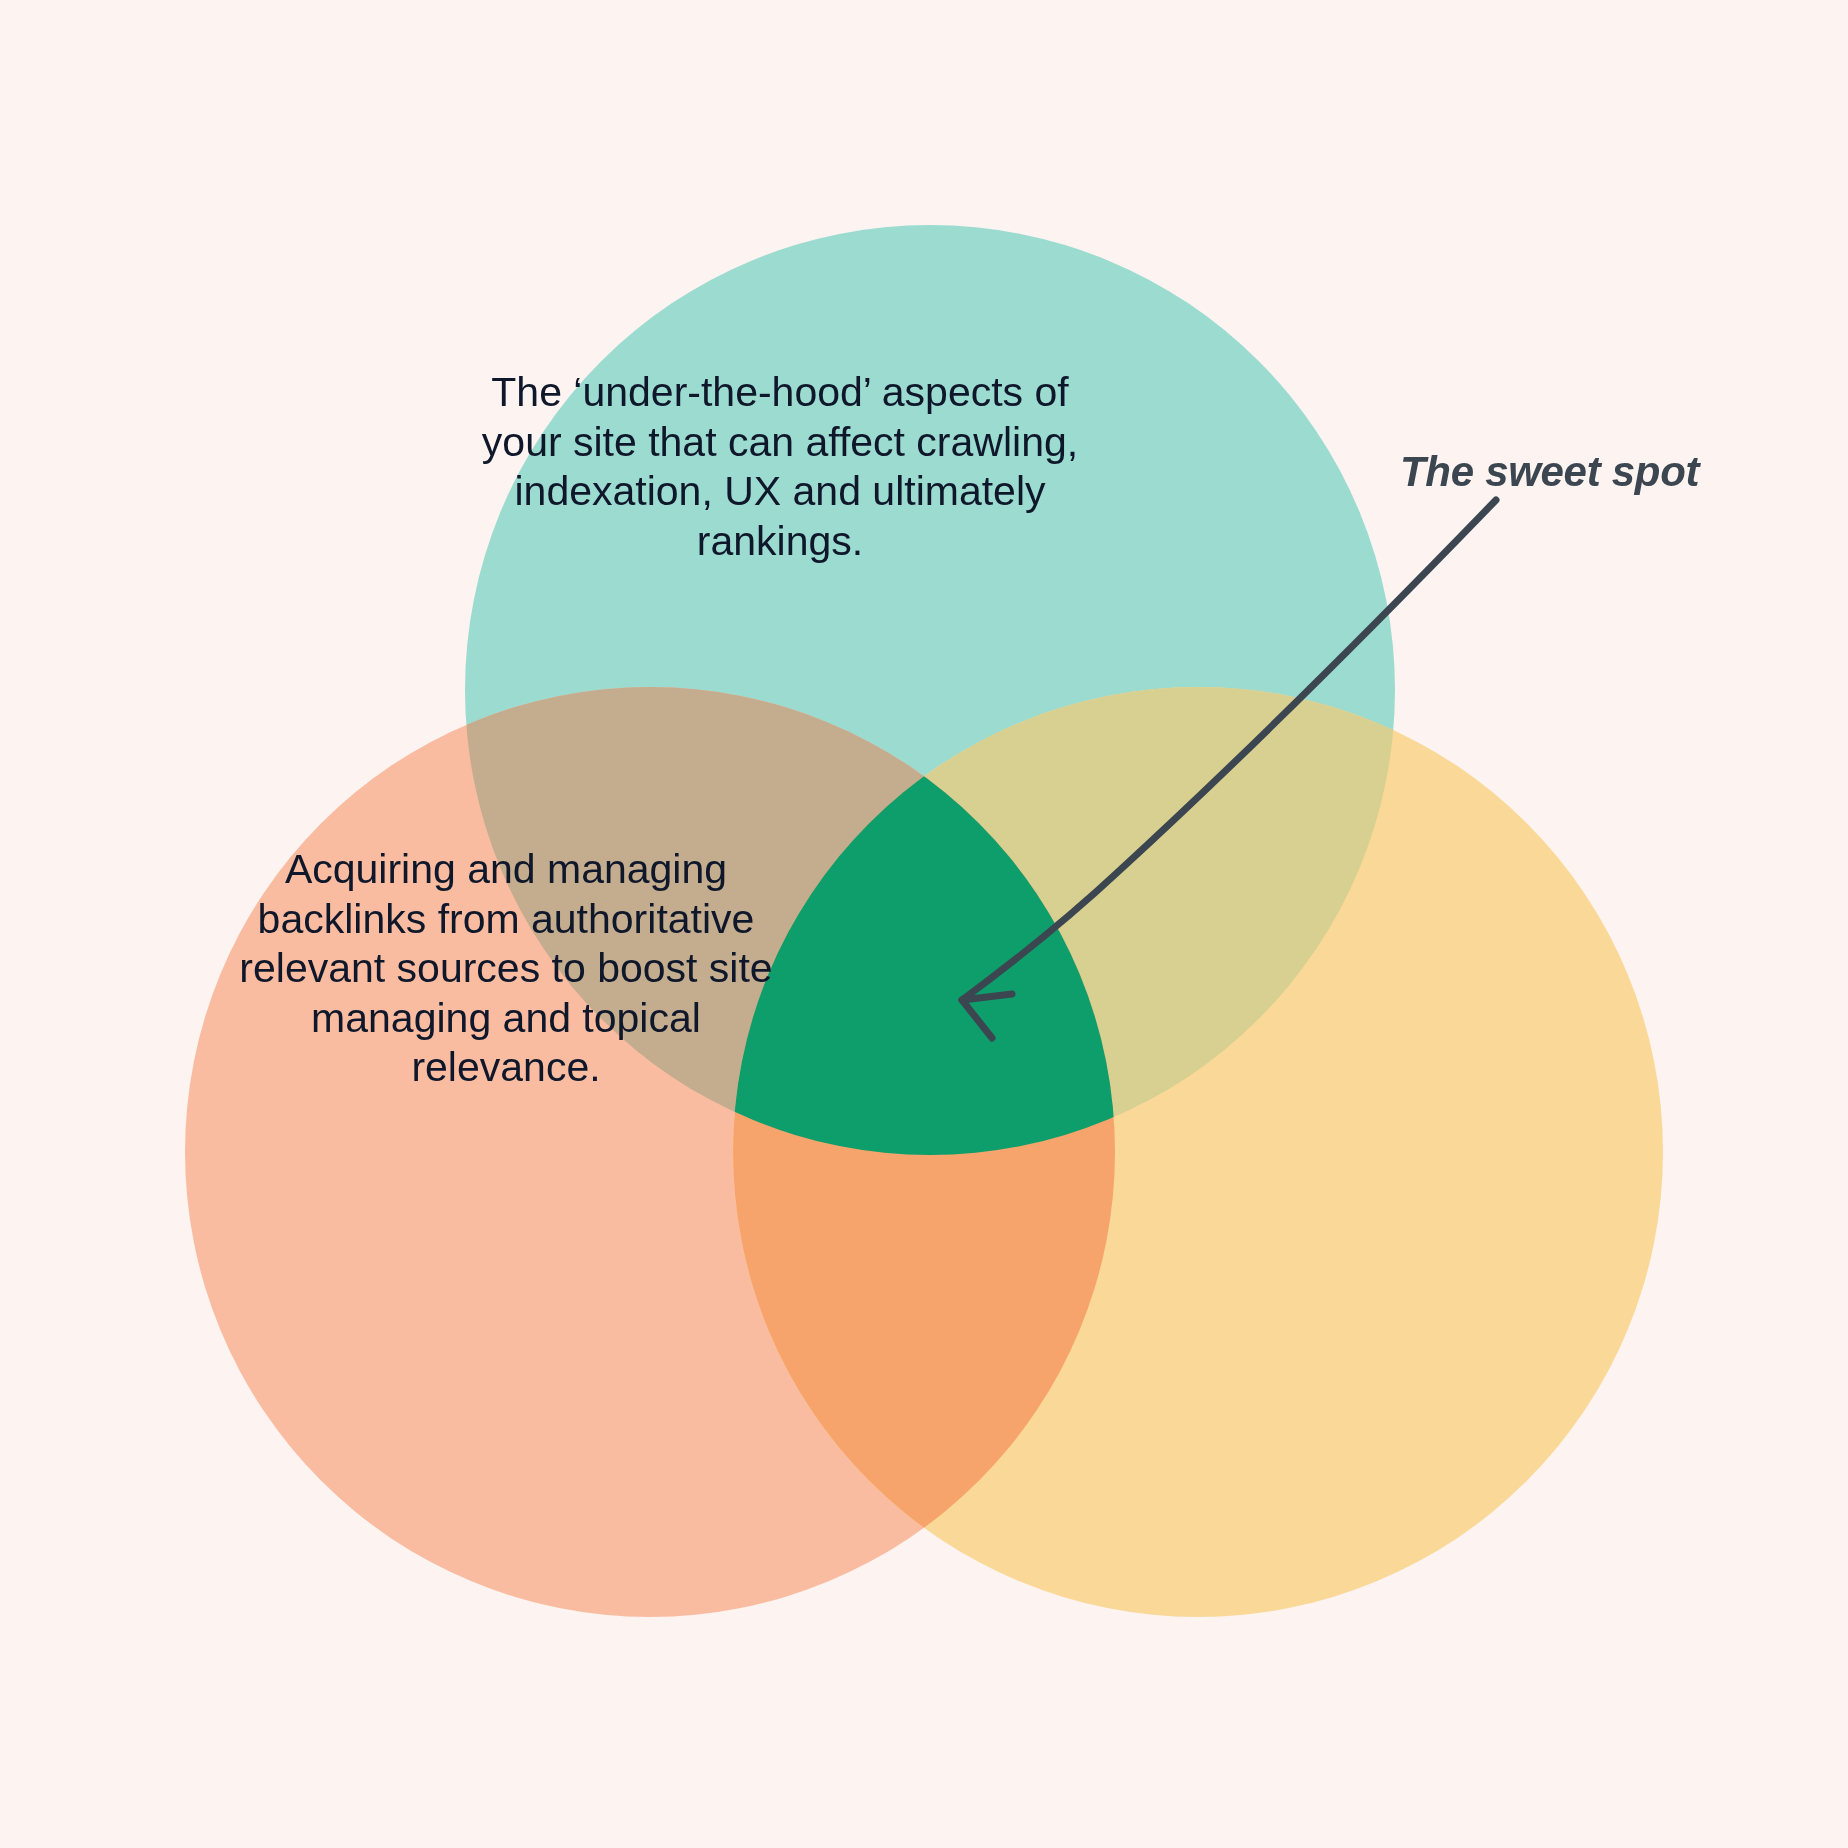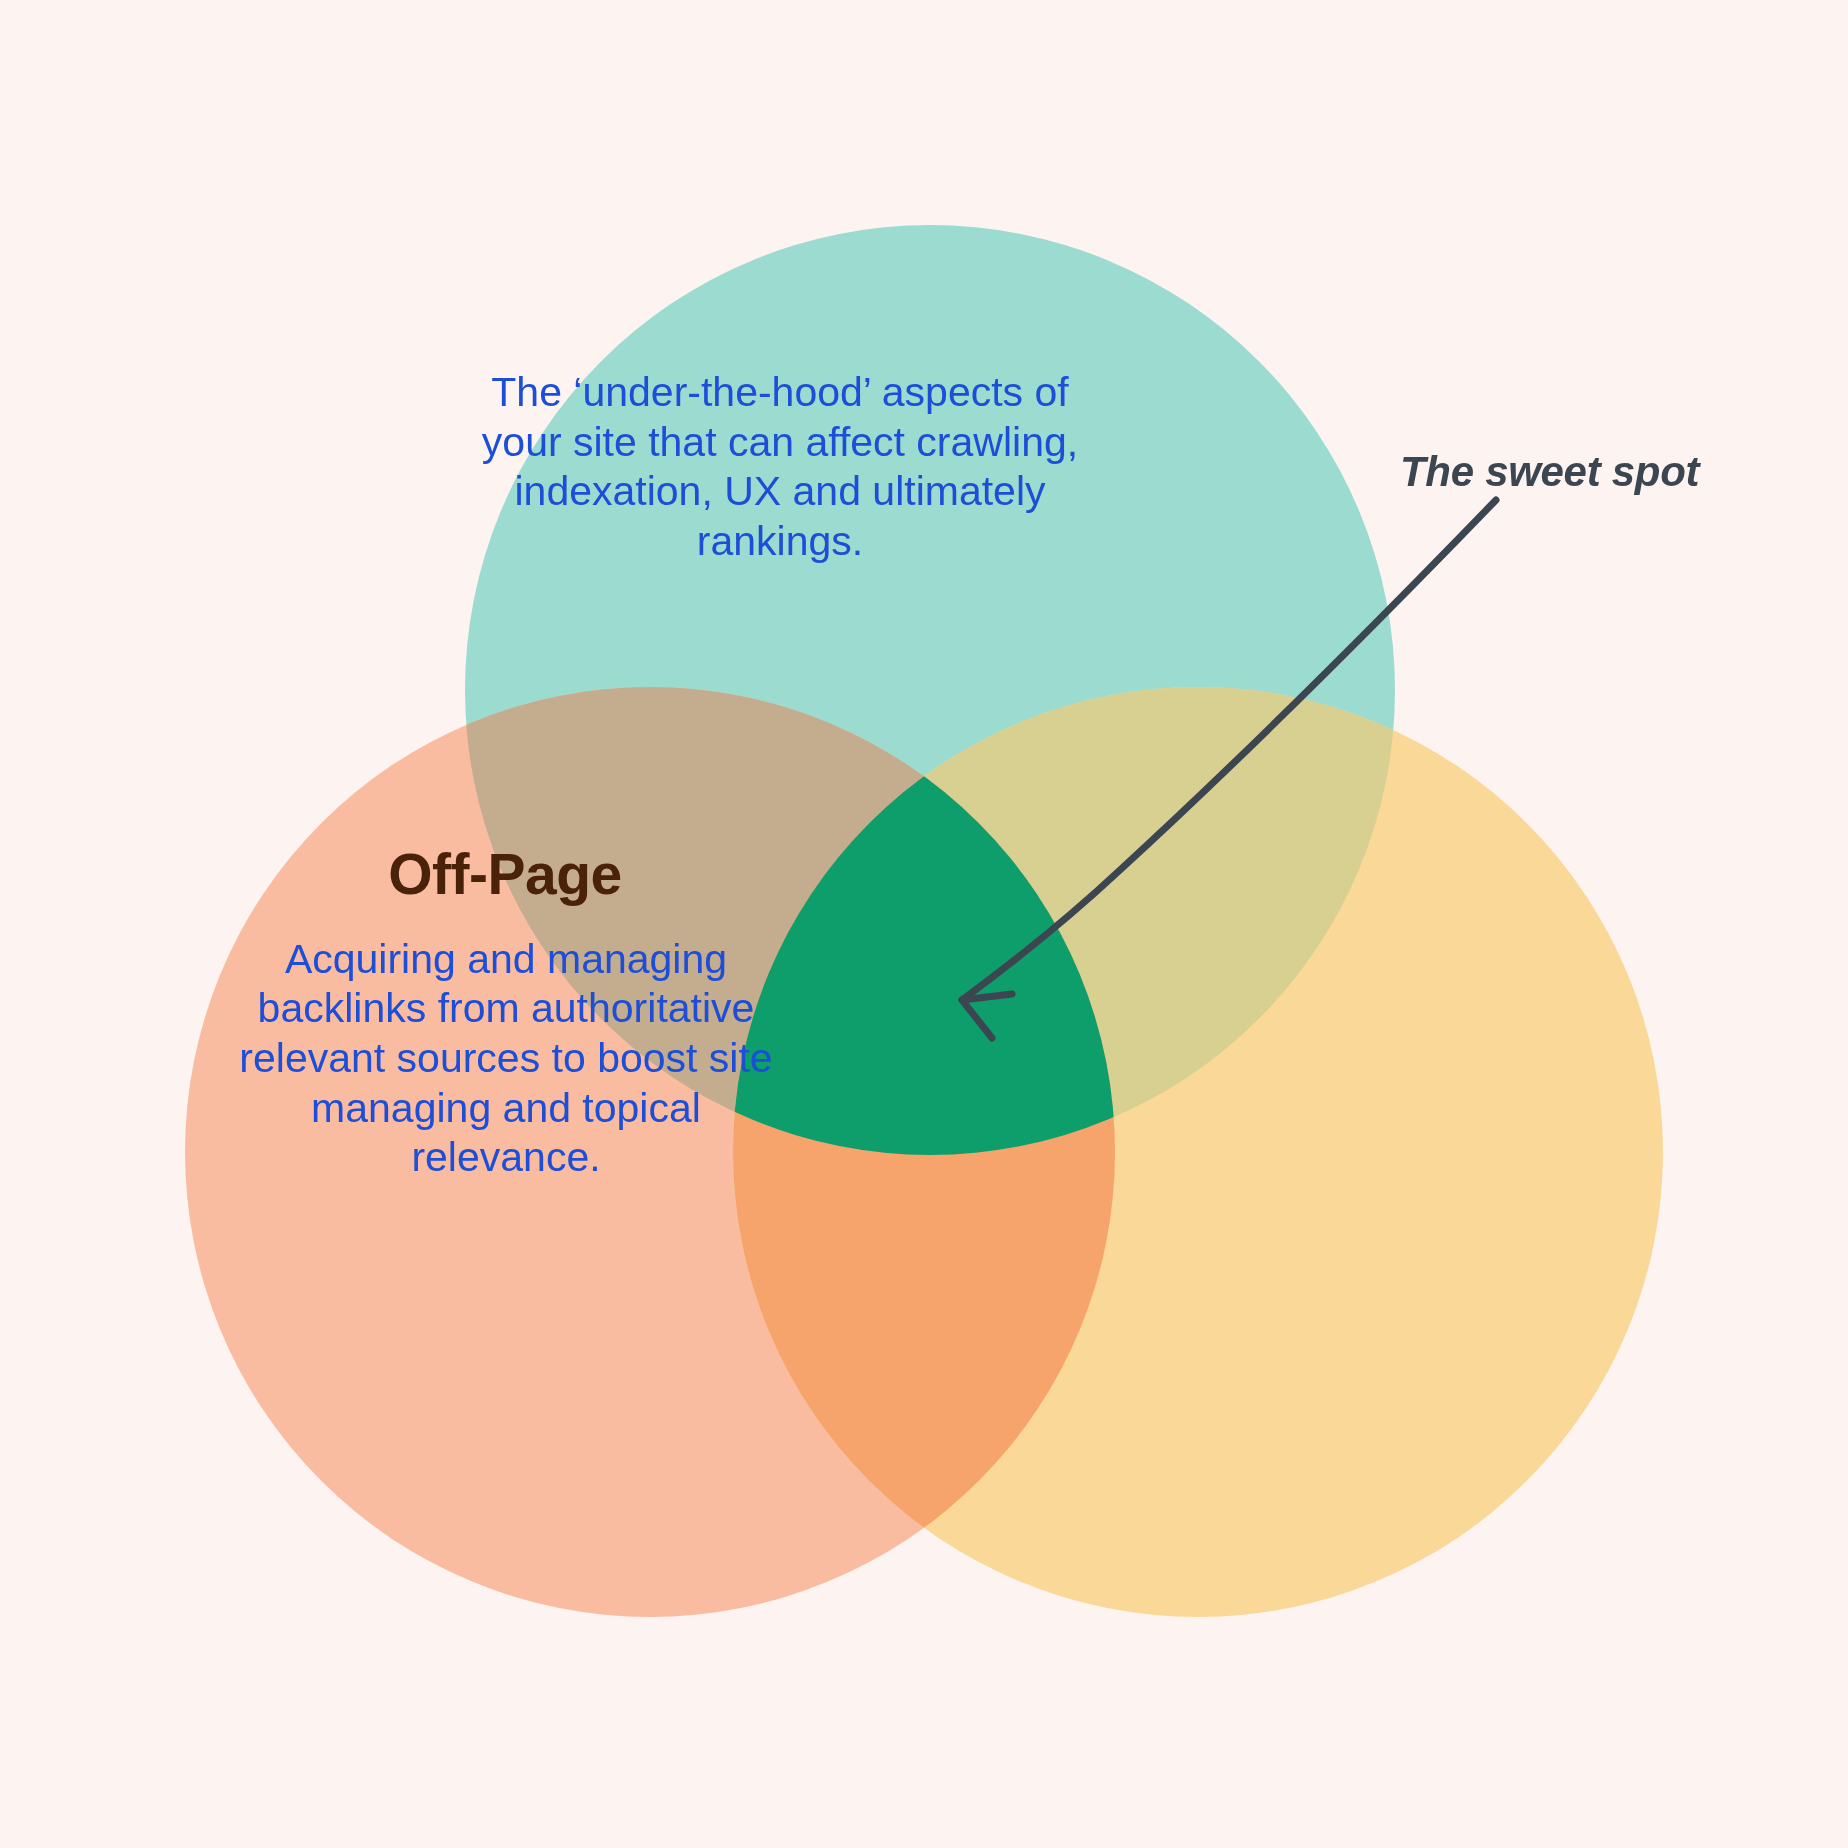--- a/index.html
+++ b/index.html
@@ -46,21 +46,21 @@
     font-weight: bold;
     font-size: 57px;
     line-height: 1.05;
     letter-spacing: -0.5px;
     margin: 0 0 30px 0;
   }
 
   .lobe-body {
     font-size: 41px;
     line-height: 1.21;
-    color: #1d4ed8;
+    color: #0f172a;
     margin: 0;
     font-weight: 400;
   }
 
   
   #technical-block {
     left: 460px;
     top: 368px;
     width: 640px;
   }
@@ -141,21 +141,20 @@
     </g>
   </svg>
 
   <div class="text-layer">
 
     <div class="lobe-block" id="technical-block">
       <div class="lobe-body">The ‘under-the-hood’ aspects of your site that can affect crawling, indexation, UX and ultimately rankings.</div>
     </div>
 
     <div class="lobe-block" id="offpage-block">
-      <div class="lobe-title">Off-Page</div>
       <div class="lobe-body">Acquiring and managing backlinks from authoritative relevant sources to boost site managing and topical relevance.</div>
     </div>
 
 
     <div id="sweet-spot-label">The sweet spot</div>
 
   </div>
 </div>
 
 </body></html>

